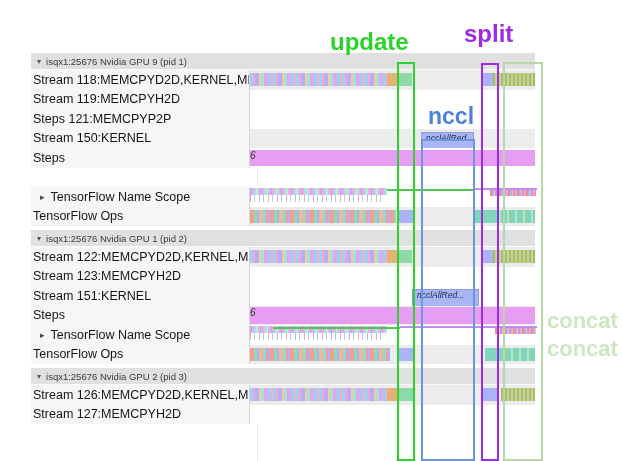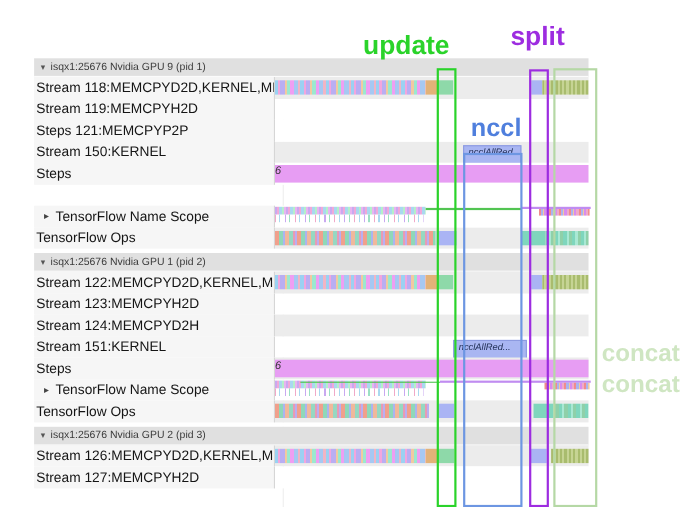--- a/index.html
+++ b/index.html
@@ -157,24 +157,20 @@
         <i class="seg-blue" style="left:233px;width:10px"></i>
         <i class="seg-olive" style="left:243px;width:42px"></i>
       </div>
     </div>
 
     <div class="row">
       <div class="label">Stream 123:MEMCPYH2D</div>
       <div class="track"></div>
     </div>
 
-    <div class="row alt">
-      <div class="label">Stream 124:MEMCPYD2H</div>
-      <div class="track"></div>
-    </div>
 
     <div class="row">
       <div class="label">Stream 151:KERNEL</div>
       <div class="track">
         <i class="seg-ncclbar" style="left:162px;top:3px;width:67px">ncclAllRed...</i>
       </div>
     </div>
 
     <div class="row alt">
       <div class="label">Steps</div>

